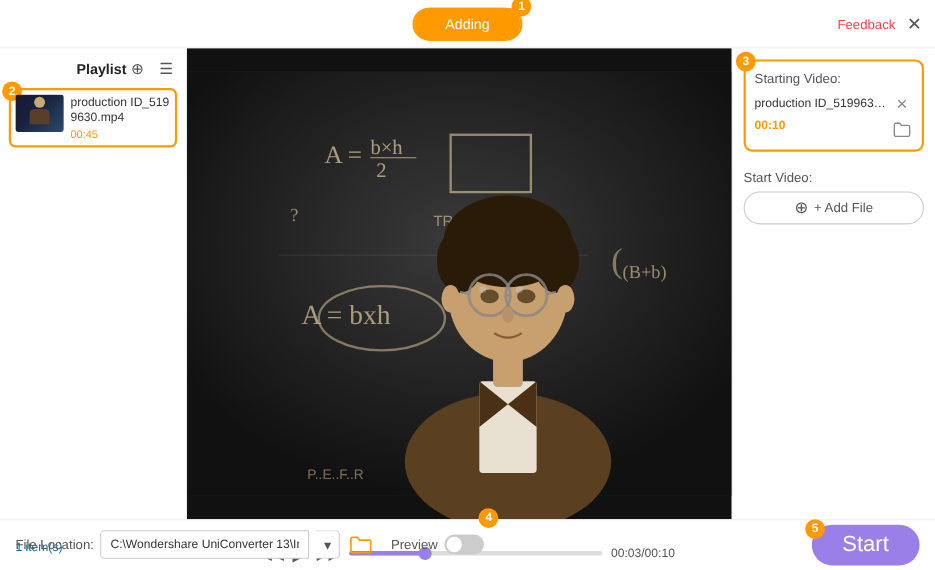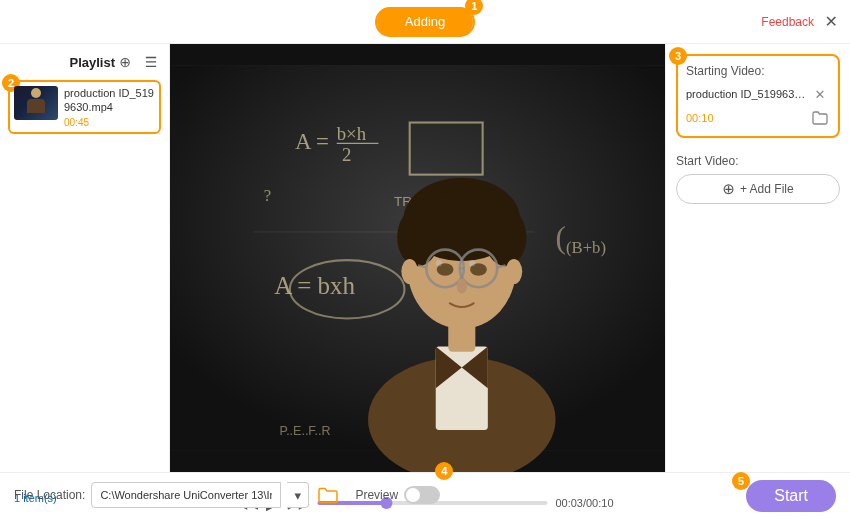--- a/index.html
+++ b/index.html
@@ -462,21 +462,21 @@
       left: 2px;
     }
     .start-btn {
       position: absolute;
       right: 14px;
       background: #9b7fe8;
       color: #fff;
       border: none;
       border-radius: 20px;
       padding: 7px 28px;
-      font-size: 16px;
+      font-size: 20px;
       cursor: pointer;
       font-weight: 500;
     }
     .start-badge {
       position: absolute;
       right: 100px;
       bottom: 28px;
       background: #f90;
       color: #fff;
       border-radius: 50%;
@@ -618,21 +618,21 @@
 
   <div class="right-panel">
 
     <div class="video-section">
       <span class="section-badge">3</span>
       <div class="section-label">Starting Video:</div>
       <div class="file-row">
         <span class="file-name">production ID_5199630....</span>
         <span class="icon-btn">✕</span>
       </div>
-      <div style="display:flex; align-items:center; justify-content:space-between;">
+      <div style="display:flex; justify-content:space-between;font-weight:bold;">
         <span class="duration-text">00:10</span>
         <span class="icon-btn">
           <svg width="16" height="14" viewBox="0 0 16 14" fill="none" xmlns="http://www.w3.org/2000/svg">
             <path d="M1 2.5C1 1.67 1.67 1 2.5 1H6L7.5 3H13.5C14.33 3 15 3.67 15 4.5V11.5C15 12.33 14.33 13 13.5 13H2.5C1.67 13 1 12.33 1 11.5V2.5Z" stroke="#888" stroke-width="1.3" fill="none"></path>
           </svg>
         </span>
       </div>
     </div>
 
     <div class="ending-section">

